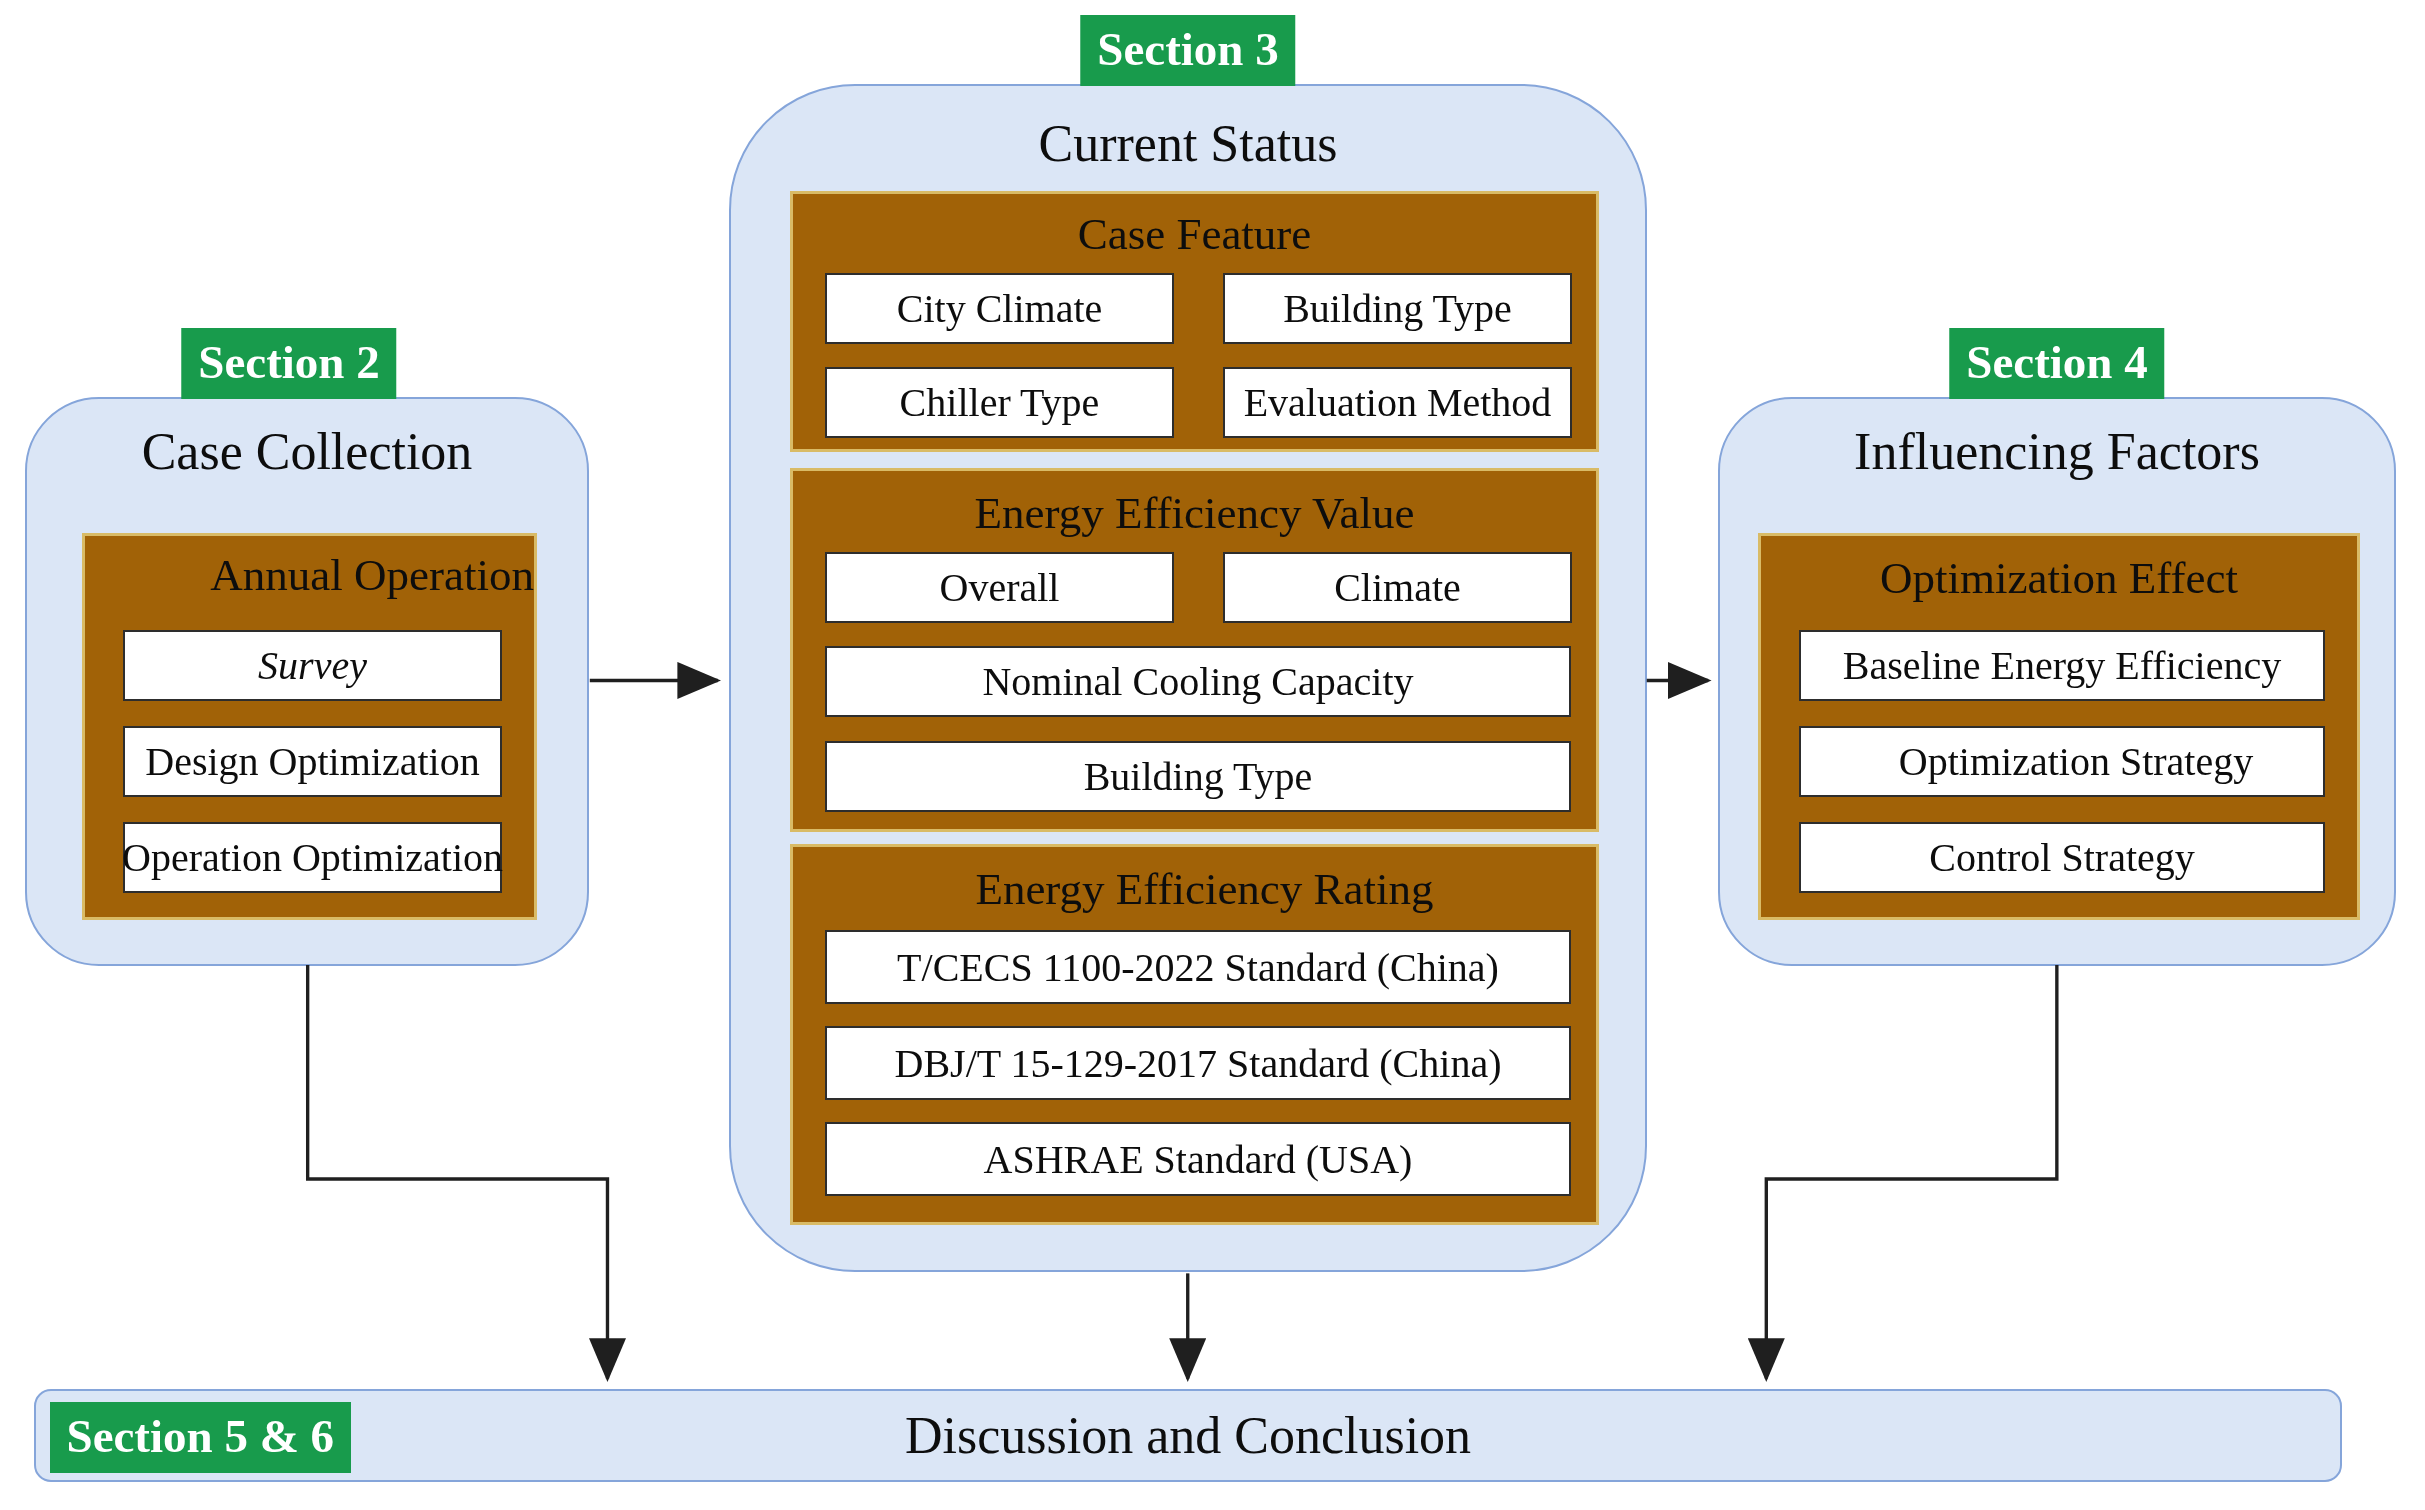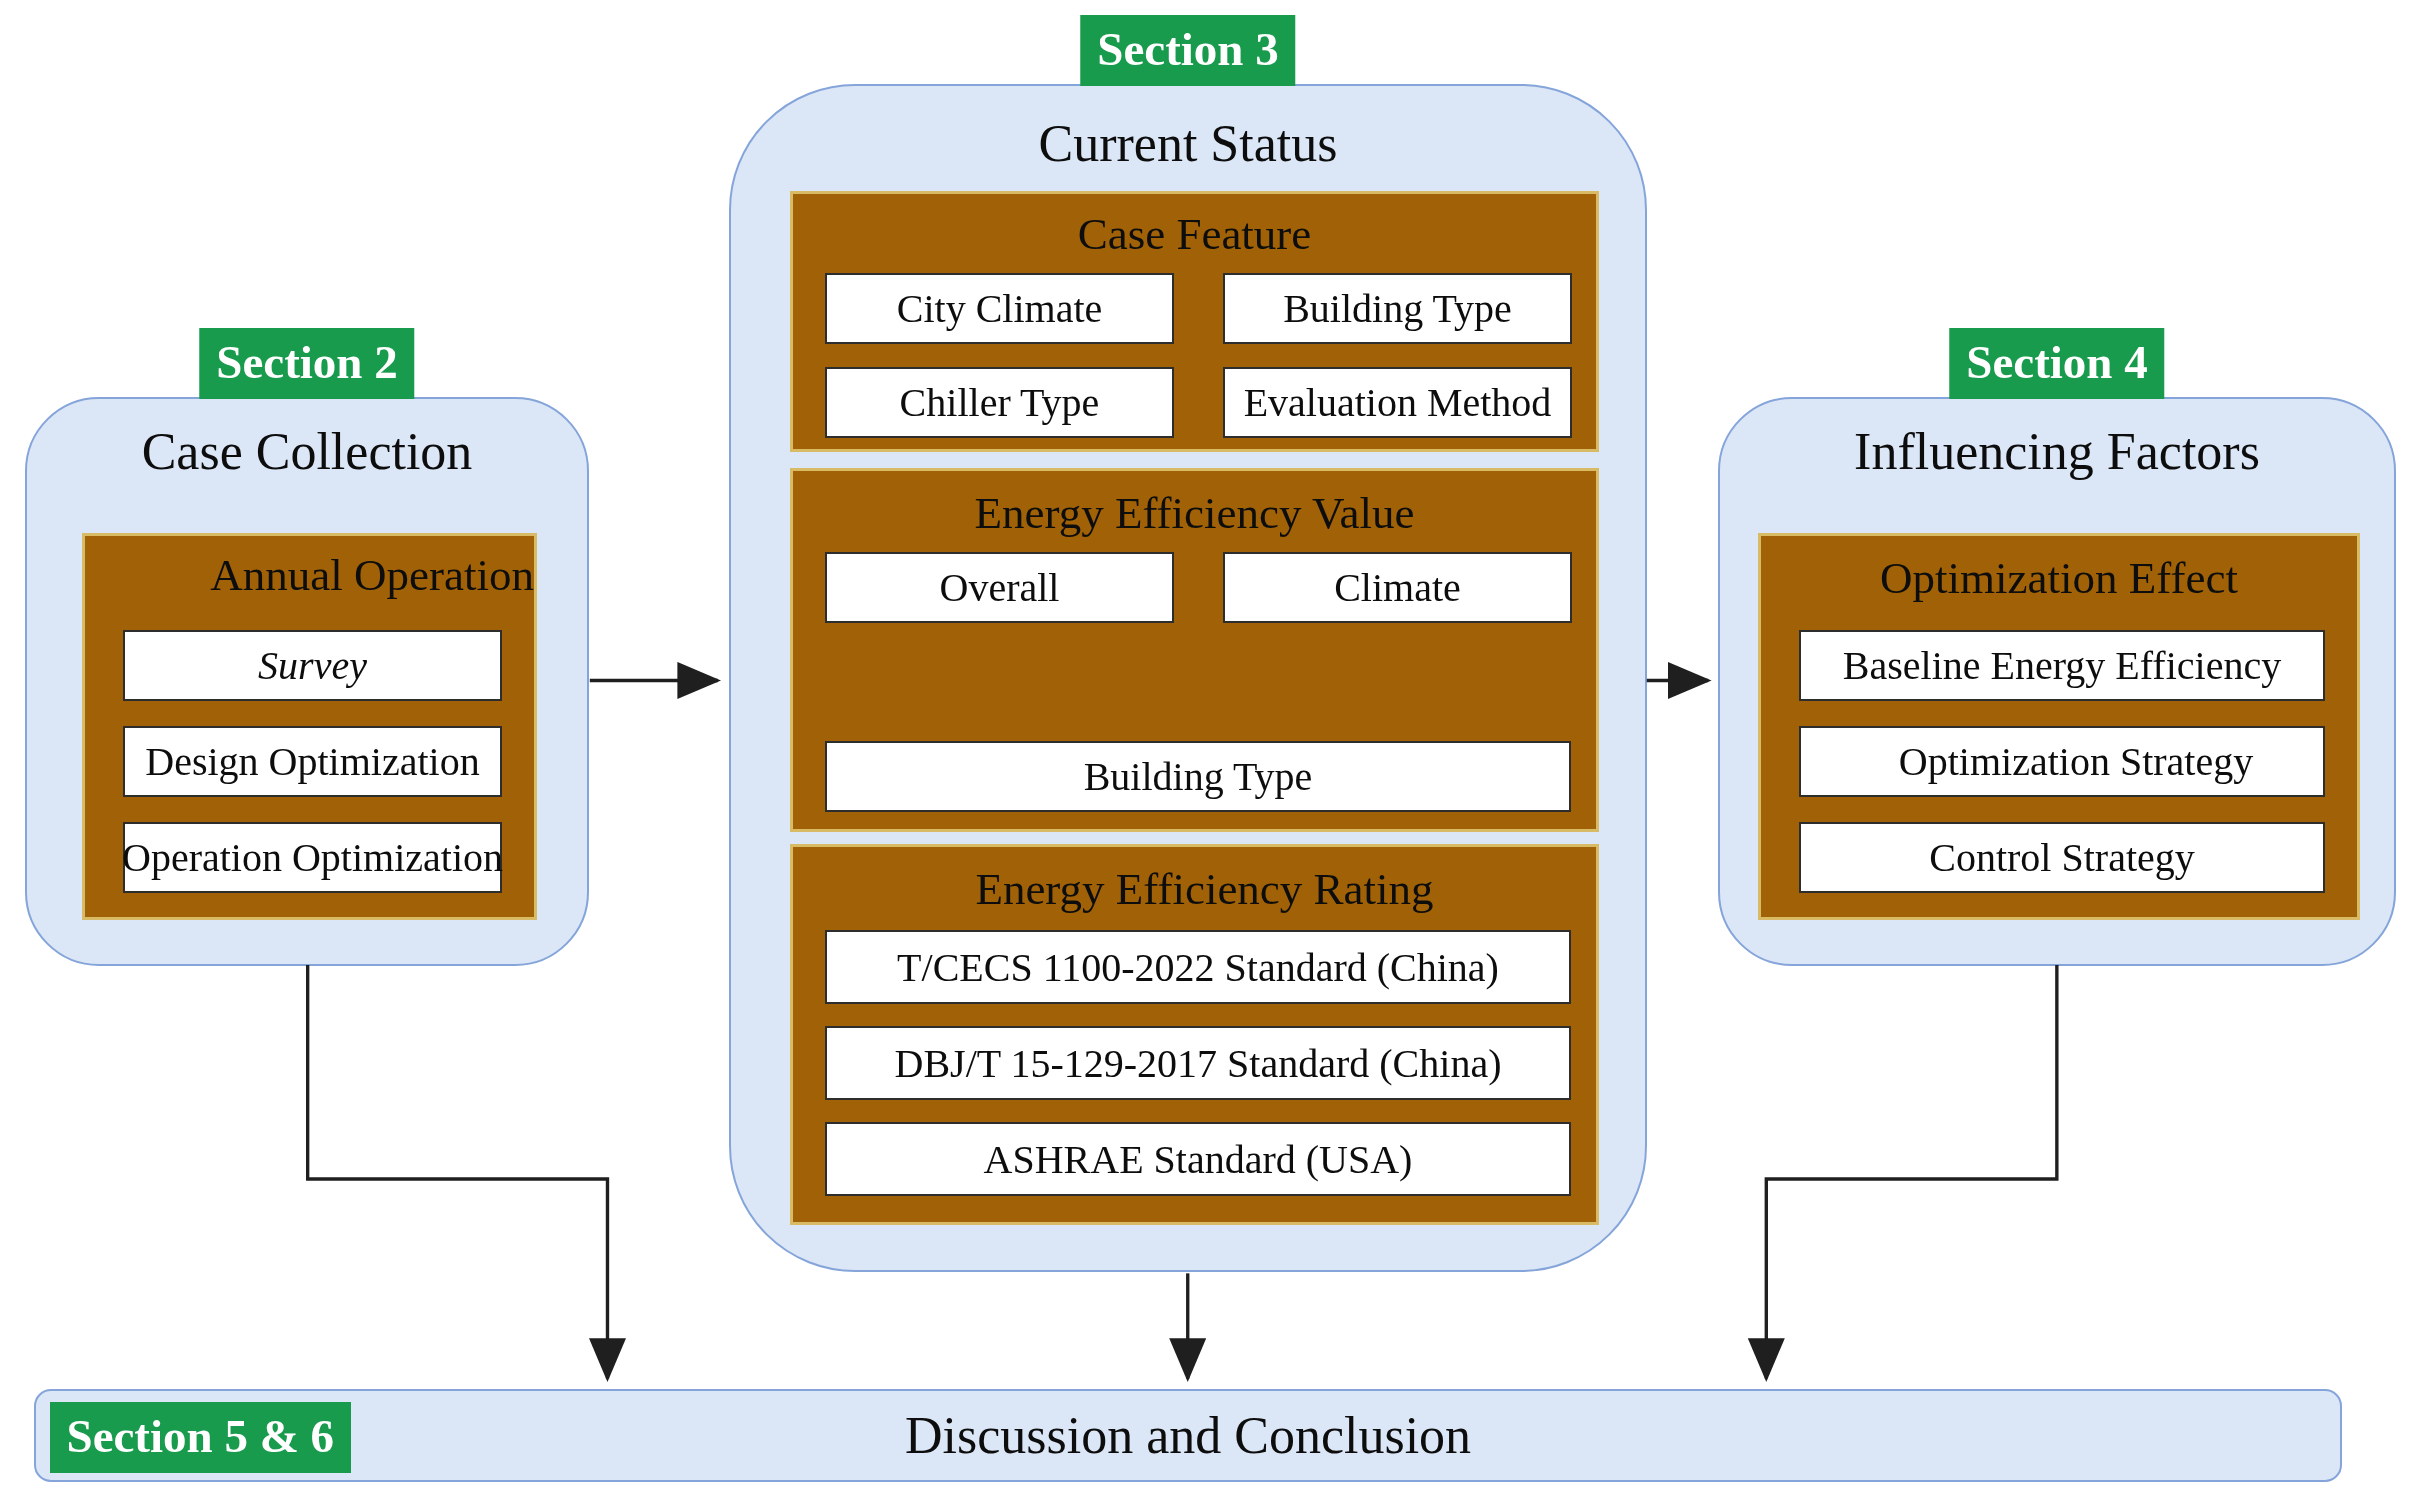--- a/index.html
+++ b/index.html
@@ -103,21 +103,21 @@
     height: 1510px;
     z-index: 2;
     pointer-events: none;
   }
 </style>
 </head>
 <body>
 
 <div class="stage">
 
-  <div class="badge centered" style="left:307px; top:328px;">Section 2</div>
+  <div class="badge centered" style="left:289px; top:328px;">Section 2</div>
   <div class="badge centered" style="left:1188px; top:15px;">Section 3</div>
   <div class="badge centered" style="left:2057px; top:328px;">Section 4</div>
 
   <div class="panel" style="left:25px; top:397px; width:564px; height:569px; border-radius:74px;">
     <div class="panel-title" style="top:18.5px;">Case Collection</div>
     <div class="group" style="left:55px; top:134px; width:455px; height:387px;">
       <div class="group-title" style="top:11px;text-align:right;">Annual Operation</div>
       <div class="item" style="left:38px; top:94px; width:379px; height:71px;font-style:italic;">Survey</div>
       <div class="item" style="left:38px; top:190px; width:379px; height:71px;">Design Optimization</div>
       <div class="item" style="left:38px; top:286px; width:379px; height:71px;">Operation Optimization</div>
@@ -132,20 +132,21 @@
       <div class="item" style="left:32px; top:79px; width:349px; height:71px;">City Climate</div>
       <div class="item" style="left:430px; top:79px; width:349px; height:71px;">Building Type</div>
       <div class="item" style="left:32px; top:173px; width:349px; height:71px;">Chiller Type</div>
       <div class="item" style="left:430px; top:173px; width:349px; height:71px;">Evaluation Method</div>
     </div>
 
     <div class="group" style="left:59px; top:382px; width:809px; height:364px;">
       <div class="group-title" style="top:13.5px;">Energy Efficiency Value</div>
       <div class="item" style="left:32px; top:81px; width:349px; height:71px;">Overall</div>
       <div class="item" style="left:430px; top:81px; width:349px; height:71px;">Climate</div>
+      <div class="item" style="left:32px; top:175px; width:746px; height:71px;">Nominal Cooling Capacity</div>
       <div class="item" style="left:32px; top:270px; width:746px; height:71px;">Building Type</div>
     </div>
 
     <div class="group" style="left:59px; top:758px; width:809px; height:381px;">
       <div class="group-title" style="top:13.5px;padding-left:20px;">Energy Efficiency Rating</div>
       <div class="item" style="left:32px; top:83px; width:746px; height:74px;">T/CECS 1100-2022 Standard (China)</div>
       <div class="item" style="left:32px; top:179px; width:746px; height:74px;">DBJ/T 15-129-2017 Standard (China)</div>
       <div class="item" style="left:32px; top:275px; width:746px; height:74px;">ASHRAE Standard (USA)</div>
     </div>
   </div>

